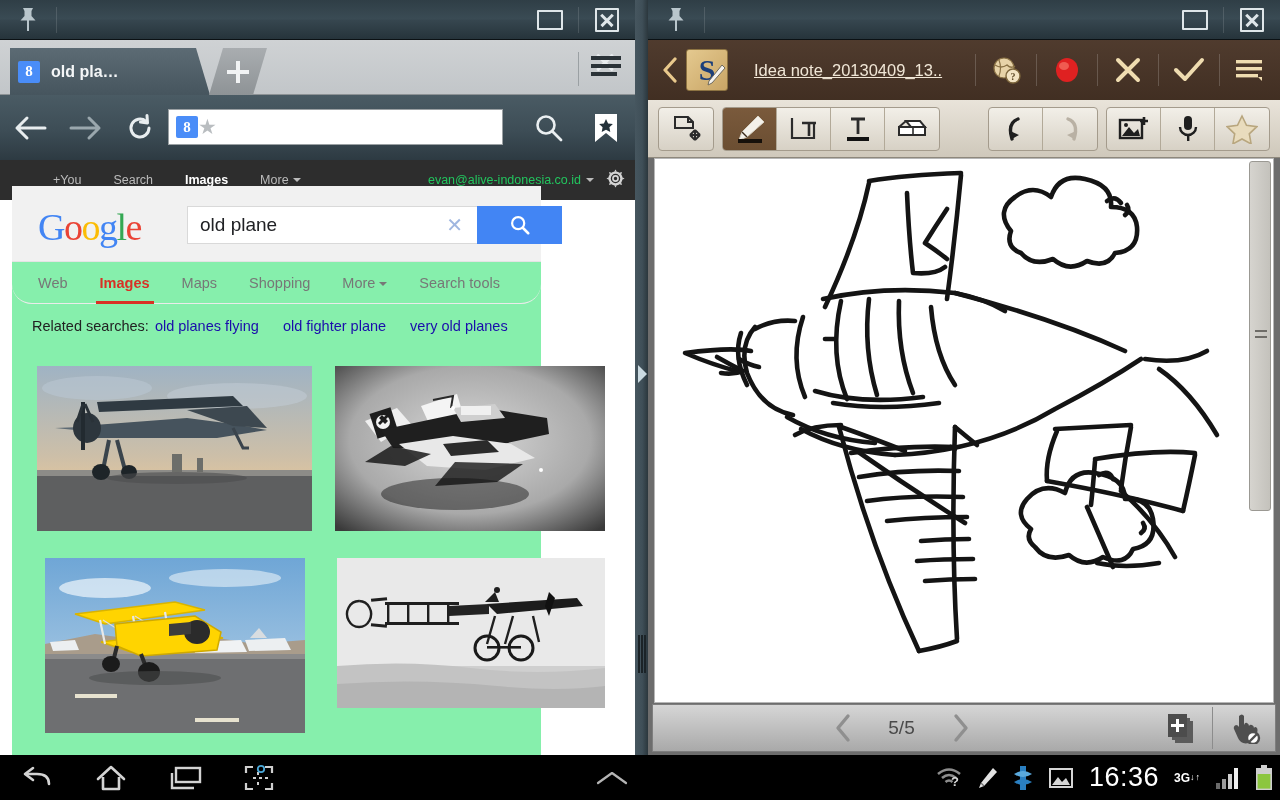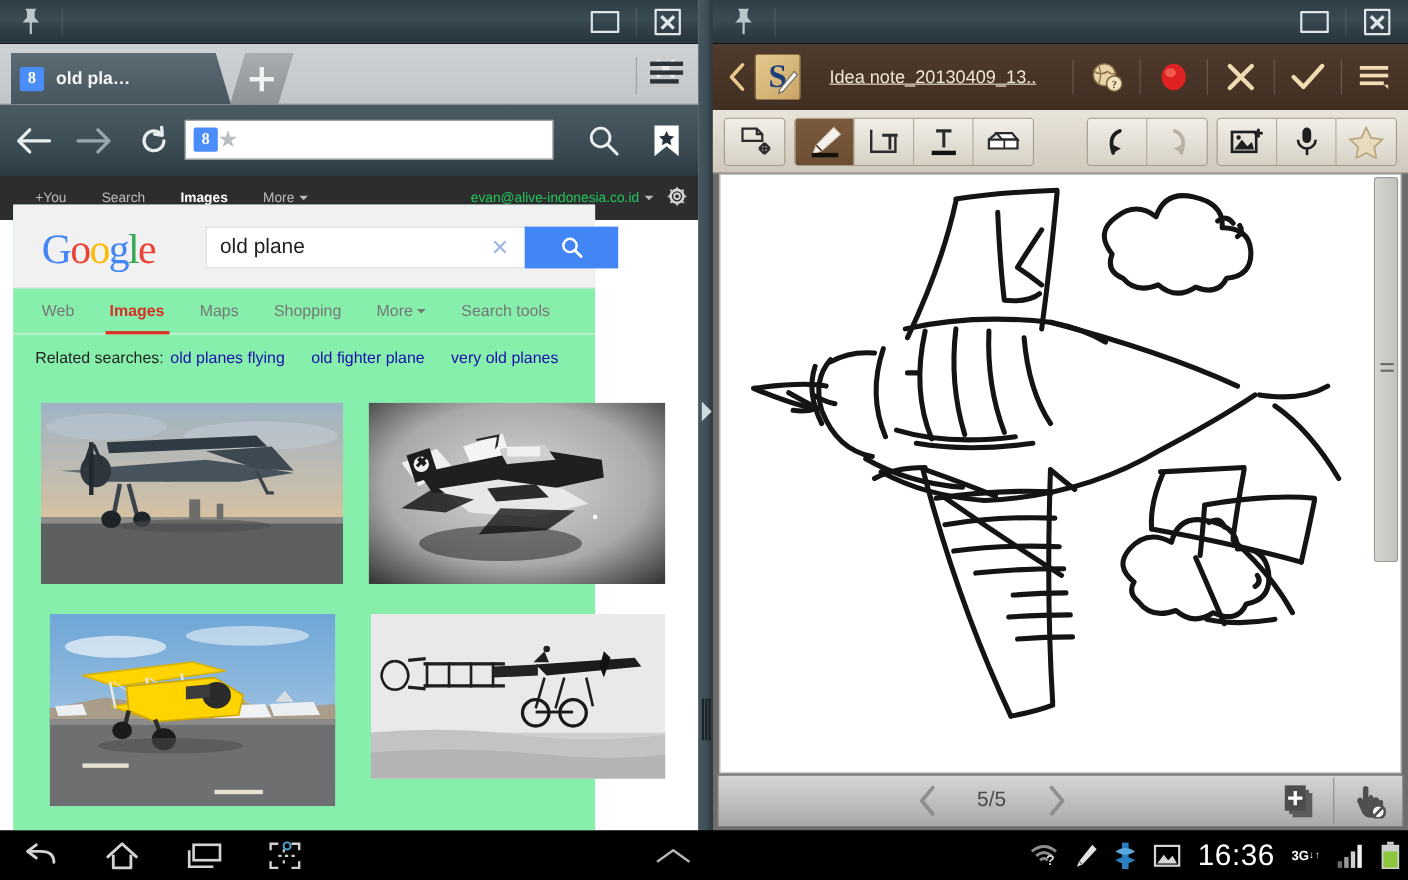--- a/index.html
+++ b/index.html
@@ -57,42 +57,42 @@
   .arrow-svg { display:block; }
   .omnibox { position:absolute; left:168px; top:14px; width:335px; height:36px; background:#fff;
     border:1px solid #9aa0a3; display:flex; align-items:center; padding:0 4px; }
   .omni-fav { width:22px; height:22px; background:#4a8df8; color:#fff; font-weight:bold; font-size:15px;
     display:flex; align-items:center; justify-content:center; border-radius:2px; margin-left:3px;
     font-family:"Liberation Serif", serif; }
   .omni-url { flex:1; margin-left:8px; font-size:16.5px; color:#15181a; white-space:nowrap; overflow:hidden; }
   .omni-star { color:#b9bdc0; font-size:21px; margin-right:3px; }
 
   #gbar { position:absolute; top:160px; left:0; width:635px; height:40px; background:#2d2d2d;
-    display:flex; align-items:center; font-size:12.5px; color:#bbb; }
+    display:flex; align-items:center; font-size:12.5px; color:#bbb;padding-left:21px; }
   #gbar .gl { margin-left:32px; }
   #gbar .gl.sel { color:#fff; font-weight:bold; position:relative; }
   #gbar .gl.sel:after { content:""; position:absolute; left:-4px; right:-4px; bottom:-7px; height:3px; background:#d93025; }
   #gbar .gspacer { flex:1; }
   #gbar .acct { color:#22c55e; font-size:12.5px; }
   #gbar .gear { margin:0 10px 0 12px; }
 
   #gcontent { position:absolute; top:186px; left:0; width:529px; height:569px; background:#86efac;margin-left:12px; }
   #ghead { height:76px; background:#f1f1f1; border-bottom:1px solid #e4e4e4; position:relative; }
   .glogo { position:absolute; left:26px; top:19px; font-family:"Liberation Serif", serif;
     font-size:38px; letter-spacing:-1.5px; }
   .glogo span { font-weight:normal; }
   .gsearchwrap { position:absolute; left:175px; top:20px; width:375px; height:38px; display:flex; }
   .gsearchbox { flex:1; background:#fff; border:1px solid #d9d9d9; border-right:none;
     display:flex; align-items:center; padding:0 8px 0 12px; }
   .gsearchbox .txt { flex:1; font-size:19px; color:#202124; }
   .gsearchbox .clr { color:#9fb6e0; font-size:20px; padding-right:6px; }
   .gsearchbtn { width:85px; background:#4285f4; display:flex; align-items:center; justify-content:center; }
 
   #gtabs { height:42px; border-bottom:1px solid #ebebeb; display:flex; align-items:center;
-    padding-left:26px; font-size:14.5px; color:#777; }
+    padding-left:26px; font-size:14.5px; color:#777;border-radius:20px; }
   #gtabs .gt { margin-right:32px; position:relative; padding:12px 0; }
   #gtabs .gt.sel { color:#d93025; font-weight:bold; }
   #gtabs .gt.sel:after { content:""; position:absolute; left:-4px; right:-4px; bottom:-1px; height:3px; background:#d93025; }
   .caret { display:inline-block; width:0;height:0;border-left:4px solid transparent;border-right:4px solid transparent;
     border-top:4px solid #777; margin-left:4px; vertical-align:middle; }
 
   #related { height:44px; display:flex; align-items:center; padding-left:20px; font-size:14.5px; color:#222; }
   #related .lbl { margin-right:6px; }
   #related a { color:#1a0dab; text-decoration:none; margin-right:24px; }
   #related a b { font-weight:normal; }

